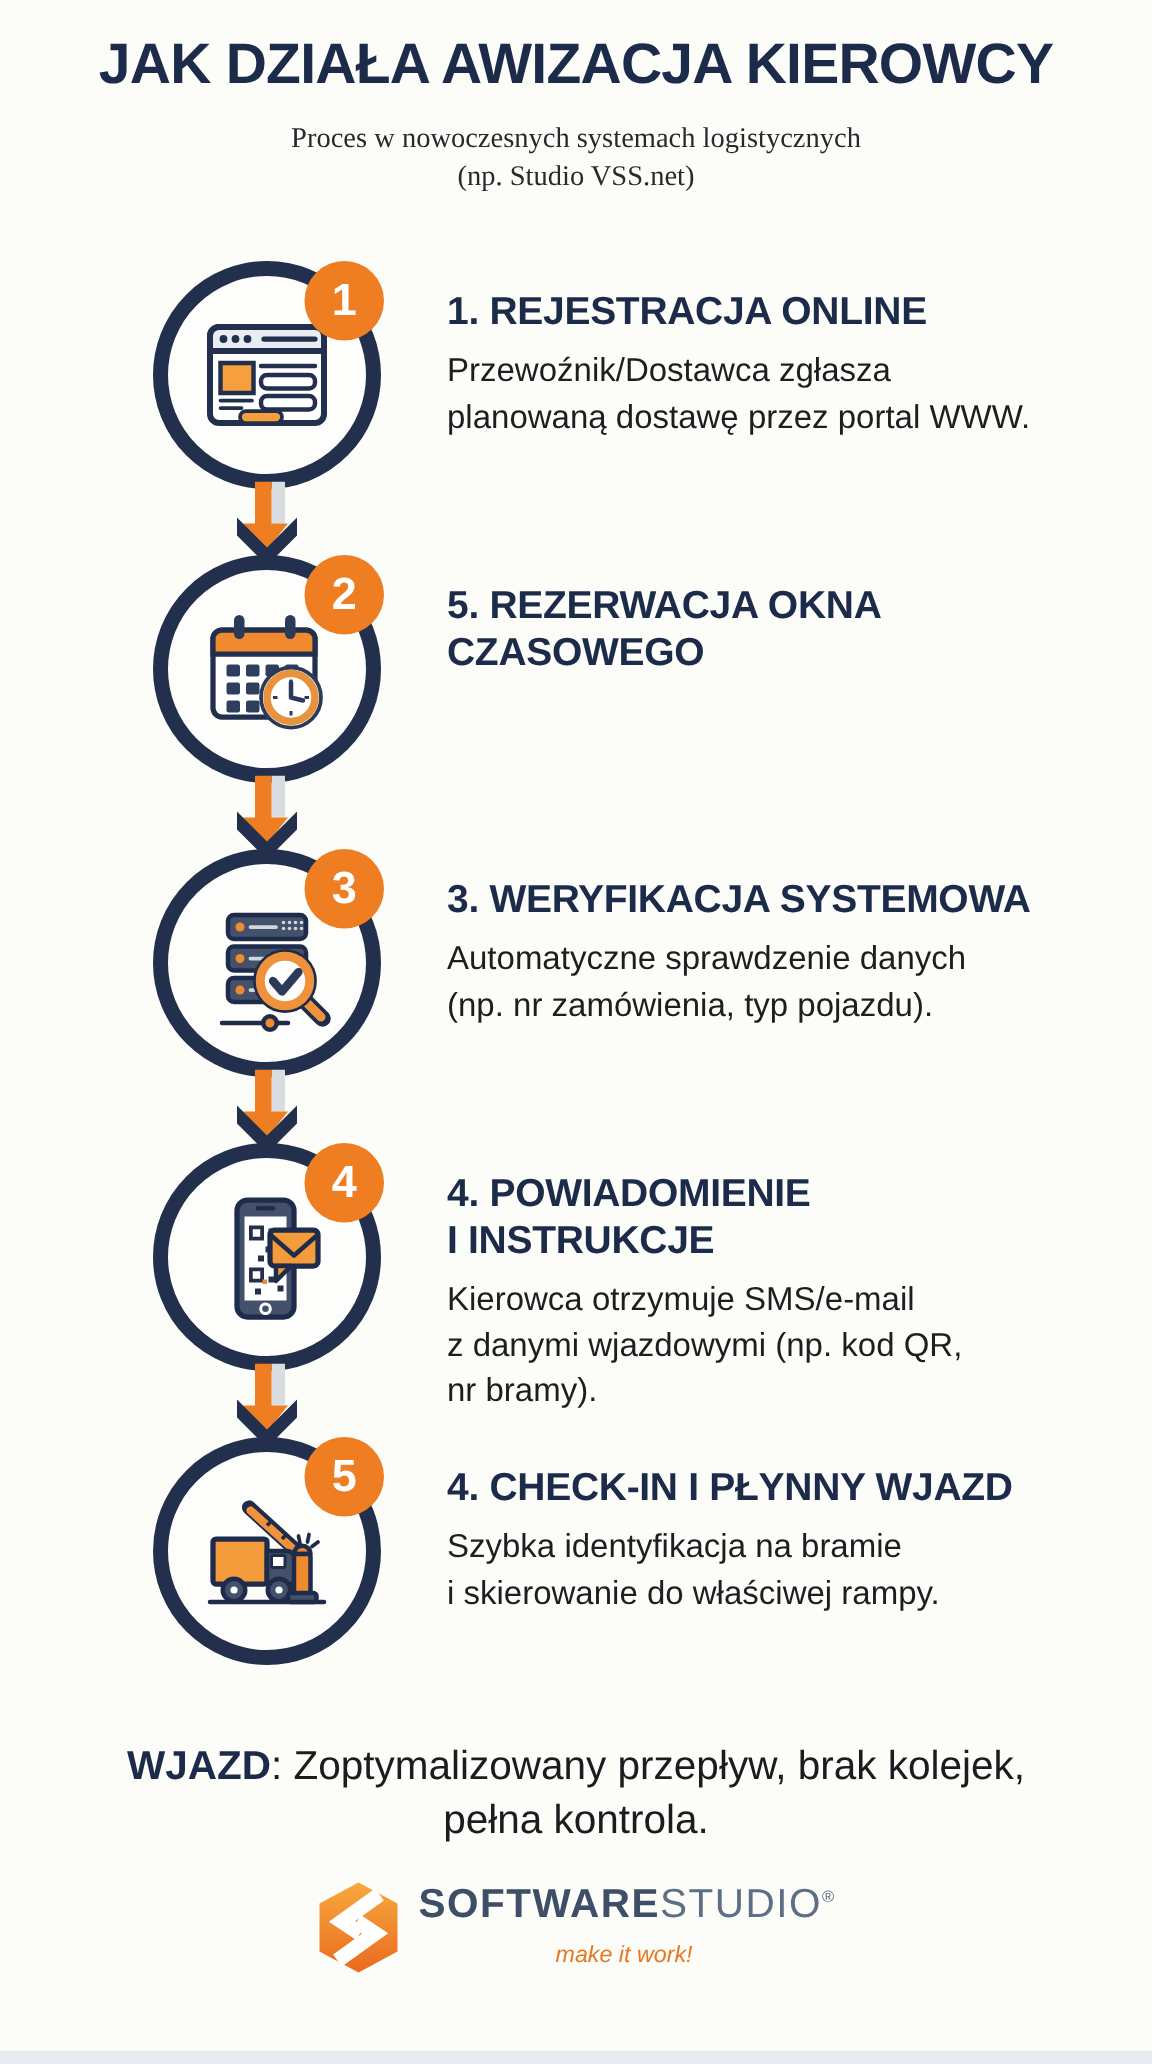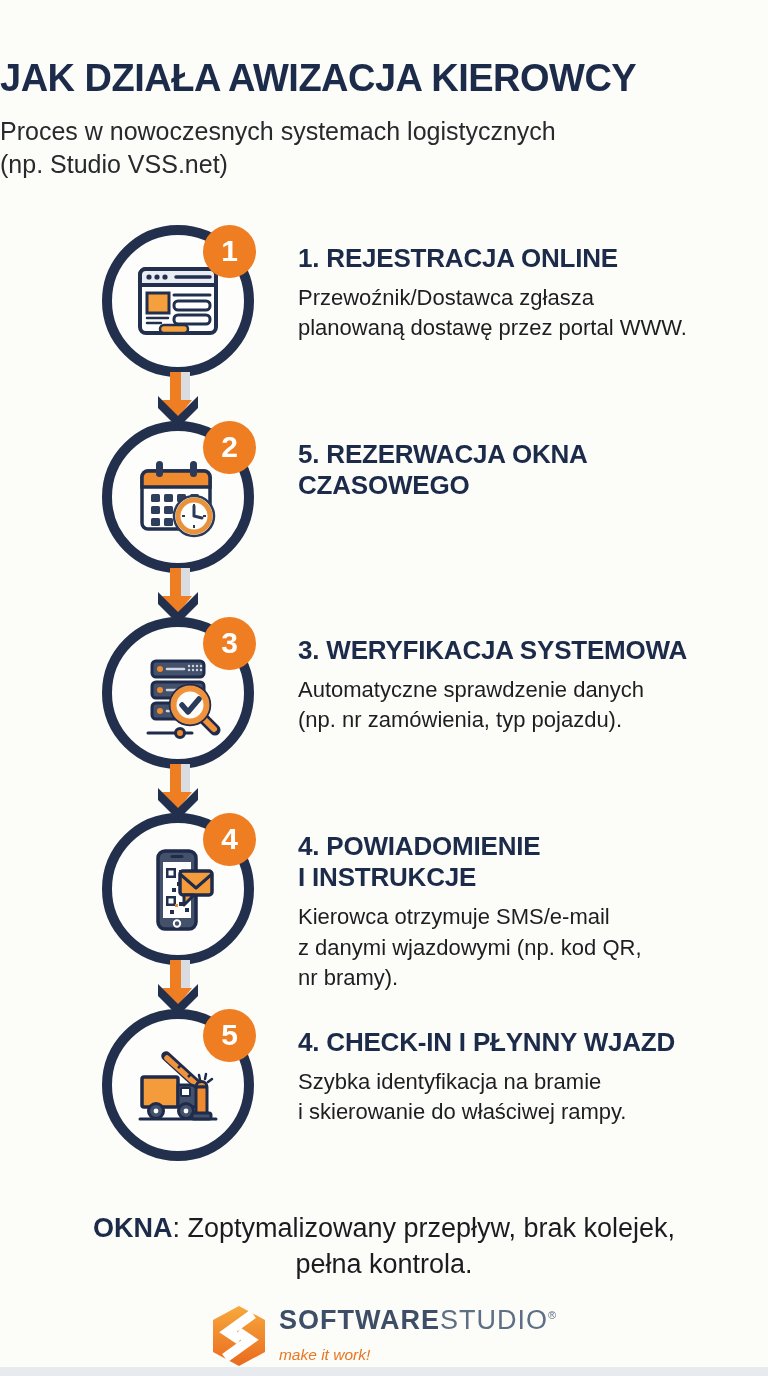--- a/index.html
+++ b/index.html
@@ -3,28 +3,29 @@
 <meta charset="utf-8">
 <style>
   * { margin:0; padding:0; box-sizing:border-box; }
   html,body { background:#e8e8e6; }
   .page {
     position:relative; width:768px; height:1376px; margin:0 auto;
     background:#fcfcf9; overflow:hidden;
     font-family:"Liberation Sans", sans-serif; color:#1d1e20;
   }
   
-  .header { padding-top:48px; text-align:left;margin-top:11px; }
+  .header { padding-top:24px; text-align:center; }
   .title {
     font-size:38px; font-weight:bold; letter-spacing:-0.5px;
     color:#1c2b4a; line-height:1.05;
   }
   .subtitle {
-    margin-top:16px; font-size:25px; line-height:1.32; color:#28292c;
+    margin-top:16px; font-size:19px; line-height:1.32; color:#28292c;
     white-space:pre-line;
+    font-family:Liberation Serif, serif;
   }
   
   .steps { margin-top:44px; padding-left:92px; }
   .step { display:flex; height:196px; }
   .step:last-child { height:175px; }
   .icon-col { position:relative; width:172px; flex:0 0 172px; }
   .circle {
     position:relative; width:152px; height:152px; margin:0 auto;
     border:10px solid #22304e; border-radius:50%;
     background:#fdfdfc; display:flex; align-items:center; justify-content:center;
@@ -60,21 +61,21 @@
   .logo-row {
     margin-top:22px; display:flex; align-items:center; justify-content:center; gap:12px;
   }
   .logo-mark svg { width:56px; height:62px; display:block; }
   .logo-textblock { display:inline-block; }
   .brand { font-size:27px; letter-spacing:1px; line-height:1; }
   .brand .bold { font-weight:bold; color:#3d4e66; }
   .brand .light { font-weight:normal; color:#5d6f85; }
   .brand sup { font-size:11px; color:#5d6f85; }
   .tagline {
-    text-align:left; font-size:15.5px; font-style:italic;
+    text-align:center; font-size:15.5px; font-style:italic;
     color:#e87722; margin-top:12px; padding-right:4px;
   }
   
   .bottom-strip {
     position:absolute; bottom:0; left:0; width:100%; height:9px;
     background:#e7eaee;
   }
 </style>
 </head>
 <body>
@@ -293,21 +294,21 @@
       <div class="text-col">
         <h2 class="step-heading">4. CHECK-IN I PŁYNNY WJAZD</h2>
         <p class="step-body">Szybka identyfikacja na bramie
 i skierowanie do właściwej rampy.</p>
       </div>
     </div>
 
   </div>
 
   <div class="result">
-    <b>OKNA</b><span>: Zoptymalizowany przepływ, brak kolejek, pełna kontrola.</span>
+    <b>WJAZD</b><span>: Zoptymalizowany przepływ, brak kolejek, pełna kontrola.</span>
   </div>
 
   <div class="logo-row">
     <div class="logo-mark">
       <svg viewBox="0 0 56 62">
         <defs>
           <linearGradient id="hexGrad" x1="0" y1="0" x2="0" y2="1">
             <stop offset="0" stop-color="#f7a93d"></stop>
             <stop offset="1" stop-color="#ea6a1f"></stop>
           </linearGradient>

